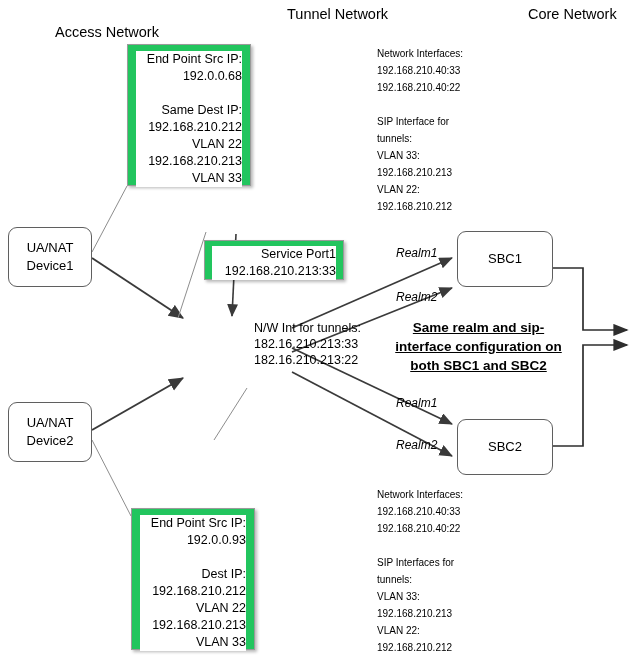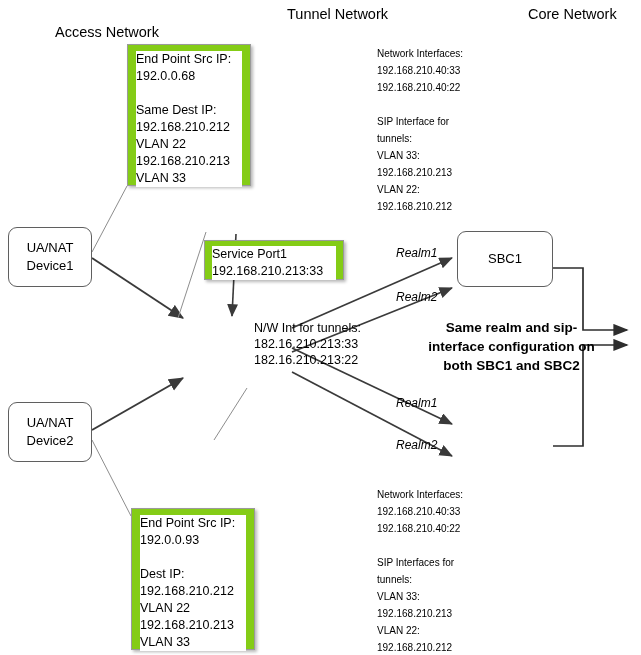--- a/index.html
+++ b/index.html
@@ -19,22 +19,22 @@
   .node{
     position:absolute;border:1.3px solid #5f5f5f;border-radius:9px;
     background:#fff;display:flex;align-items:center;justify-content:center;
     flex-direction:column;font-size:13px;line-height:18px;text-align:center;
     box-sizing:border-box;
   }
   .node span{display:block;}
 
   
   .note{
-    position:absolute;background:#84cc16;border:1px solid #9a9a9a;
-    box-sizing:border-box;box-shadow:2px 2px 3px rgba(0,0,0,.28);
+    position:absolute;background:#22c55e;border:1px solid #9a9a9a;
+    box-sizing:border-box;box-shadow:2px 2px 3px rgba(0,0,0,.28);text-align:right;
   }
   .note .inner{
     background:#ffffff;margin:6px 8px 10px 8px;padding:0;
     font-size:12.5px;line-height:17px;white-space:pre-line;
   }
   .note.small .inner{margin:5px 7px 8px 7px;}
 
   
   .textblock{
     position:absolute;font-size:10px;line-height:17px;white-space:pre-line;
@@ -136,40 +136,43 @@
 192.168.210.40:33
 192.168.210.40:22
 
 SIP Interfaces for
 tunnels:
 VLAN 33:
 192.168.210.213
 VLAN 22:
 192.168.210.212</div>
 
-  <div class="textblock bold" style="left:424px;top:318px;width:175px;">Same realm and sip-interface configuration on both SBC1 and SBC2</div>
+  <div class="textblock bold" style="left:391px;top:318px;width:175px;text-decoration:underline;">Same realm and sip-interface configuration on both SBC1 and SBC2</div>
 
   <div class="nwint" style="left:254px;top:320px;width:140px;">N/W Int for tunnels:
 182.16.210.213:33
 182.16.210.213:22</div>
 
   <div class="node" style="left:8px;top:227px;width:84px;height:60px;">
     <span>UA/NAT</span>
     <span>Device1</span>
   </div>
 
   <div class="node" style="left:8px;top:402px;width:84px;height:60px;">
     <span>UA/NAT</span>
     <span>Device2</span>
   </div>
 
 
   <div class="node" style="left:457px;top:231px;width:96px;height:56px;justify-content:center;">
     <span>SBC1</span>
   </div>
 
+  <div class="node" style="left:457px;top:419px;width:96px;height:56px;">
+    <span>SBC2</span>
+  </div>
 
   <div class="edge-label" style="left:396px;top:246px;">Realm1</div>
   <div class="edge-label" style="left:396px;top:290px;">Realm2</div>
   <div class="edge-label" style="left:396px;top:396px;">Realm1</div>
   <div class="edge-label" style="left:396px;top:438px;">Realm2</div>
 
 </div>
 
 </body></html>

